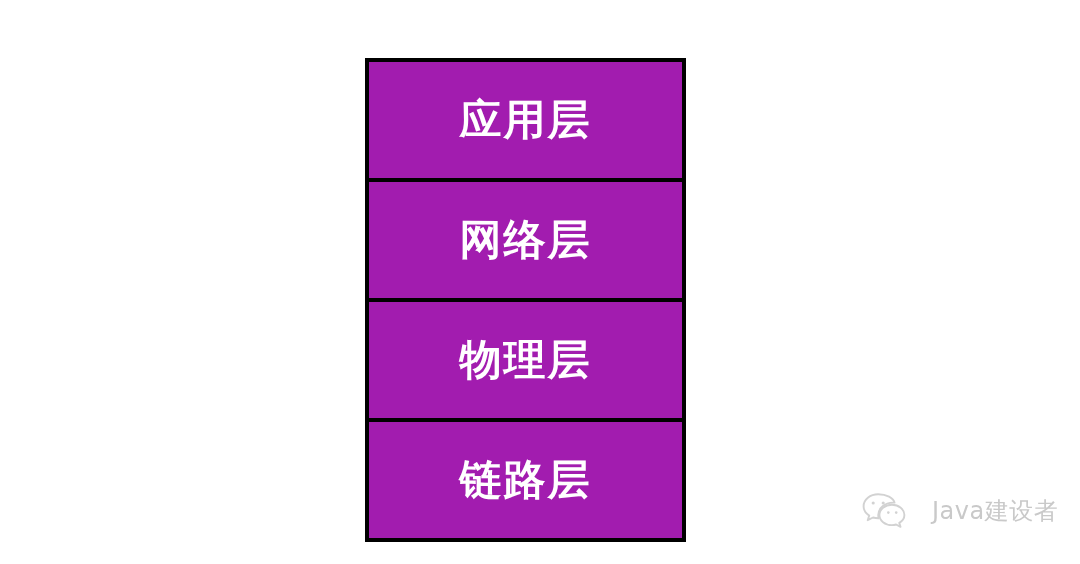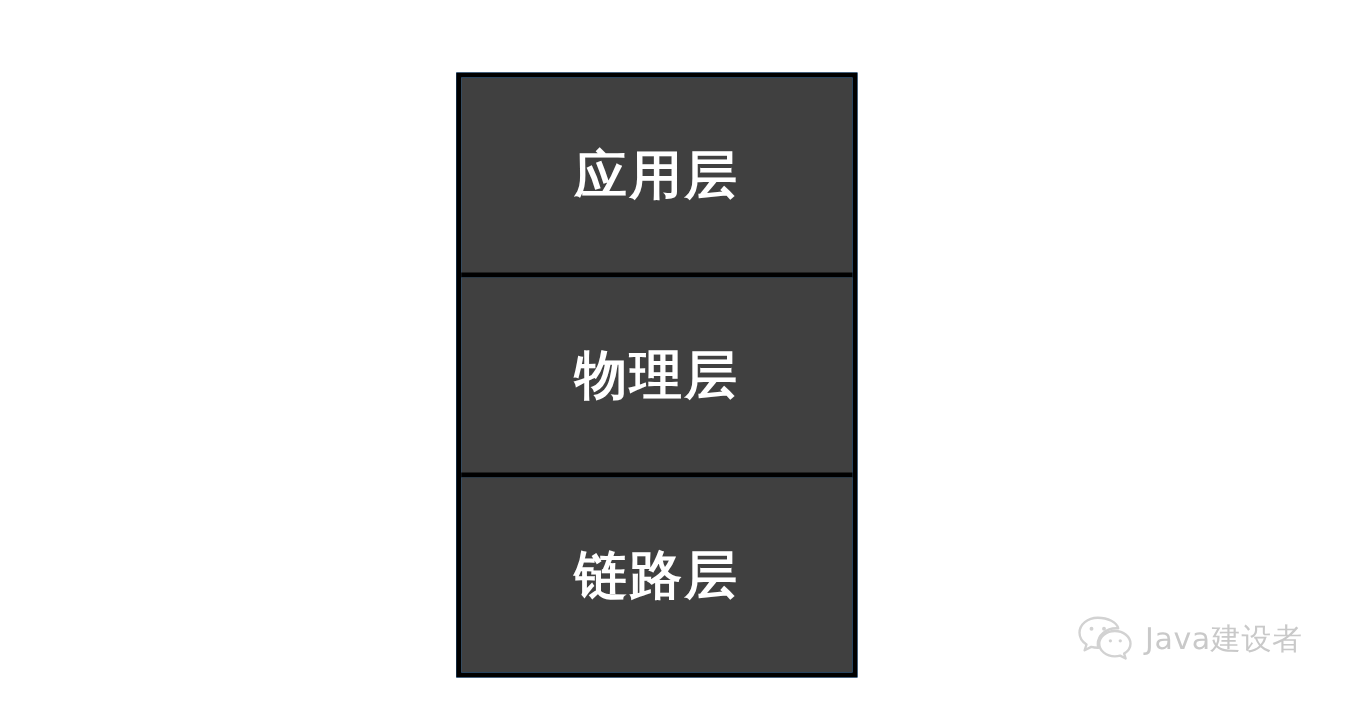--- a/index.html
+++ b/index.html
@@ -32,21 +32,21 @@
     box-sizing: border-box;
     border: 4px solid #000000;
     background: #1e90ff;
     display: flex;
     flex-direction: column;
   }
 
   .layer-row {
     flex: 1 1 0;
     box-sizing: border-box;
-    background: #404040;
+    background: #a21caf;
     border-bottom: 4px solid #000000;
     display: flex;
     align-items: center;
     justify-content: center;
     position: relative;
   }
 
   .layer-row:last-child {
     border-bottom: none;
   }
@@ -61,21 +61,21 @@
     white-space: nowrap;
   }
 
   
   .watermark {
     position: absolute;
     left: 862px;
     top: 492px;
     display: flex;
     align-items: center;
-    gap: 10px;
+    gap: 26px;
     opacity: 1;
   }
 
   .watermark-icon {
     display: block;
     width: 44px;
     height: 38px;
     flex: 0 0 auto;
   }
 
@@ -94,20 +94,23 @@
 
 <div id="canvas">
 
   <div class="layer-stack">
 
     <div class="layer-row">
       <span class="layer-label">应用层</span>
     </div>
 
 
+    <div class="layer-row">
+      <span class="layer-label">网络层</span>
+    </div>
 
     <div class="layer-row">
       <span class="layer-label">物理层</span>
     </div>
 
     <div class="layer-row">
       <span class="layer-label">链路层</span>
     </div>
 
   </div>

